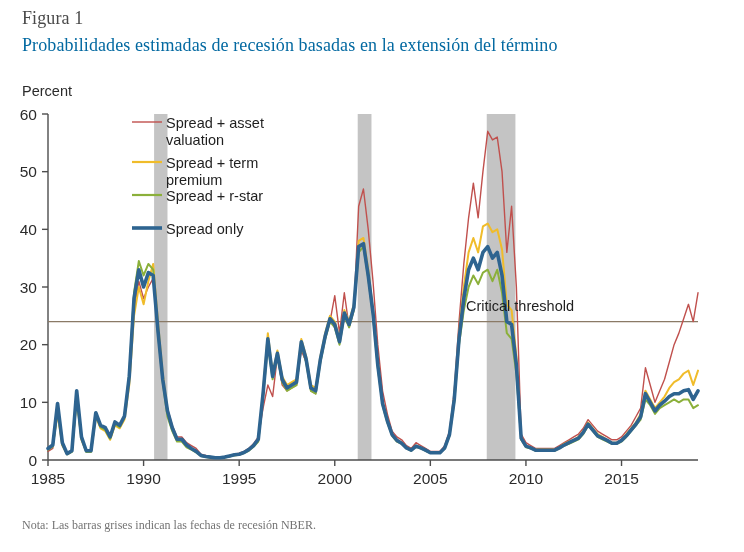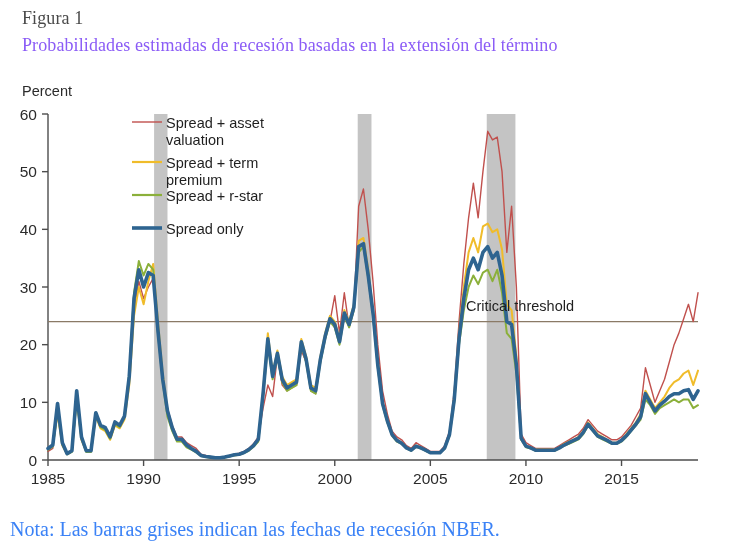--- a/index.html
+++ b/index.html
@@ -18,33 +18,33 @@
     font-size:18px;
     color:#4a4a4a;
     position:absolute;
     left:22px;
     top:8px;
     letter-spacing:.1px;
   }
   .fig-title{
     font-family:"Liberation Serif", serif;
     font-size:18px;
-    color:#8b5cf6;
+    color:#0369a1;
     position:absolute;
     left:22px;
     top:35px;
     letter-spacing:.1px;
     white-space:nowrap;
   }
   .fig-note{
     font-family:"Liberation Serif", serif;
-    font-size:20px;
-    color:#3b82f6;
+    font-size:12px;
+    color:#737373;
     position:absolute;
-    left:10px;
+    left:22px;
     top:518px;
     white-space:nowrap;
   }
   #plot-wrap{
     position:absolute;
     left:0;top:78px;
     width:744px;height:420px;
   }
   svg#chart{display:block;}
   .axis-text{

